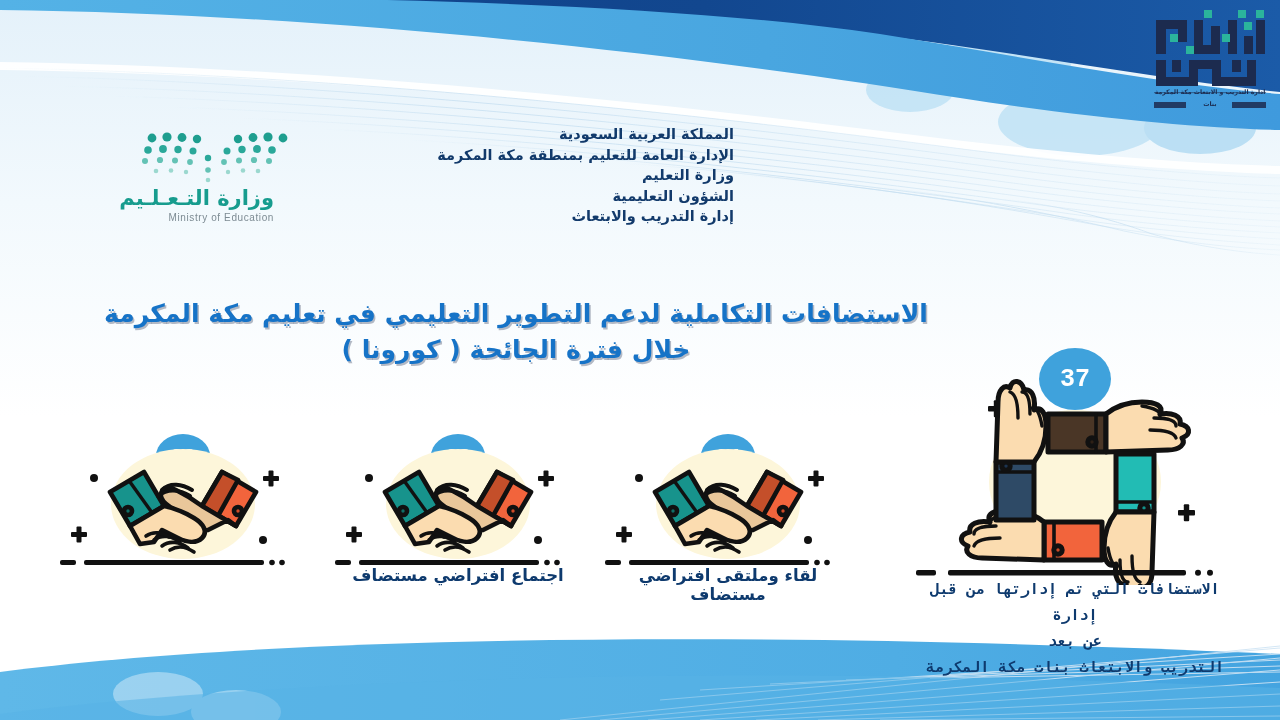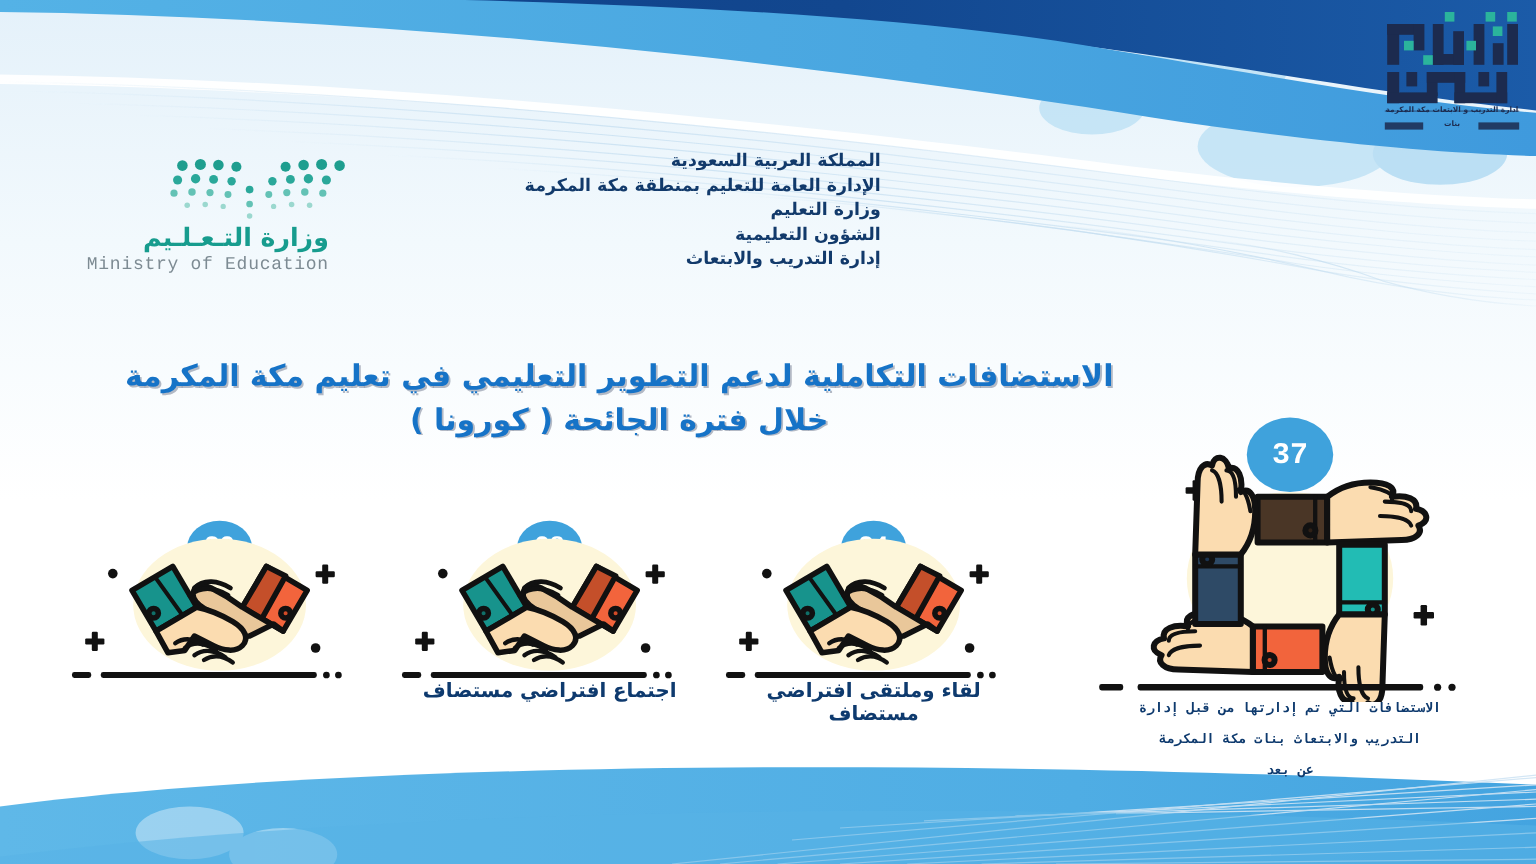--- a/index.html
+++ b/index.html
@@ -24,22 +24,22 @@
     position:absolute; left:122px; top:128px;
     width:176px; height:106px;
   }
   #moe-logo .moe-ar {
     position:absolute; right:24px; top:58px;
     font-size:21px; font-weight:bold; color:#179c8e;
     letter-spacing:1px; direction:rtl; white-space:nowrap;
   }
   #moe-logo .moe-en {
     position:absolute; right:24px; top:84px;
-    font-size:15px; color:#7d8b93; letter-spacing:.6px;
-    white-space:nowrap; font-family:Liberation Mono, monospace;text-align:right;
+    font-size:10px; color:#7d8b93; letter-spacing:.6px;
+    white-space:nowrap; font-family:Liberation Sans, sans-serif;text-align:right;
   }
 
   #makkah-logo {
     position:absolute; right:8px; top:6px;
     width:124px; height:104px;
   }
 
   
   #header-block {
     position:absolute; right:546px; top:124px;
@@ -82,21 +82,21 @@
   }
 
   .card-sm { width:250px; height:175px; }
   .card-sm .badge { width:54px; height:44px; top:16px; font-size:21px; border-radius:50%/50%;font-family:Liberation Mono, monospace; }
   .card-sm .icon-wrap { top:14px; }
   .card-sm .label { top:148px; font-size:16.5px; }
 
   #card-4 { width:330px; height:320px;font-family:Liberation Mono, monospace; }
   #card-4 .badge { width:72px; height:62px; top:0; font-size:25px; }
   #card-4 .icon-wrap { top:22px; }
-  #card-4 .label { top:230px; font-size:11px; line-height:26px; }
+  #card-4 .label { top:230px; font-size:15px; line-height:26px; }
 
   .card-sm > .icon-wrap { width:250px; height:140px; }
   #card-4 > .icon-wrap { width:330px; height:215px; }
 </style>
 </head>
 <body>
 
 <div id="slide">
 
   <svg class="bg-svg" viewBox="0 0 1280 720">
@@ -497,18 +497,18 @@
         <g fill="#111111">
           <rect x="6" y="200" width="20" height="5.4" rx="2"></rect>
           <rect x="38" y="200" width="238" height="5.4" rx="2"></rect>
           <circle cx="288" cy="202.7" r="3"></circle>
           <circle cx="300" cy="202.7" r="3"></circle>
         </g>
       </svg>
     </div>
     <div class="label">
       <div>الاستضافات التي تم إدارتها من قبل إدارة</div>
+      <div>عن بعد</div>
       <div>التدريب والابتعاث بنات مكة المكرمة</div>
-      <div>عن بعد</div>
     </div>
   </div>
 
 </div>
 
 </body></html>

